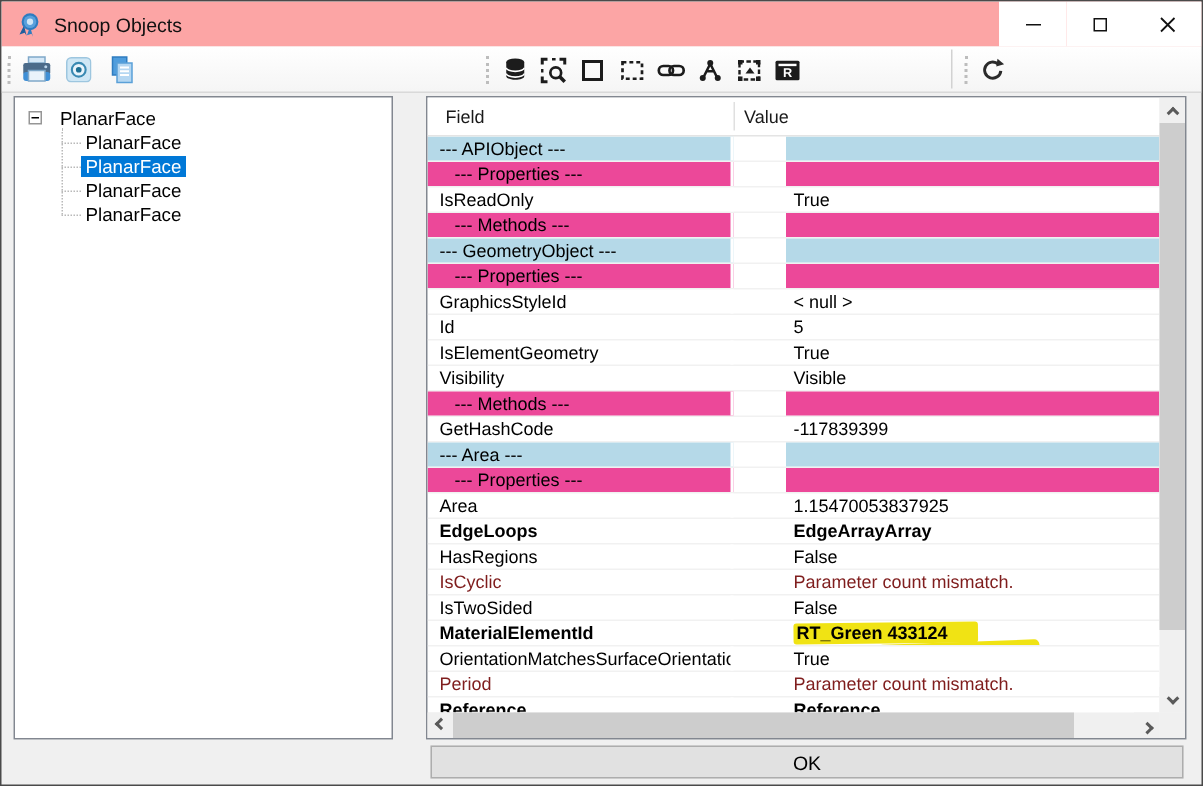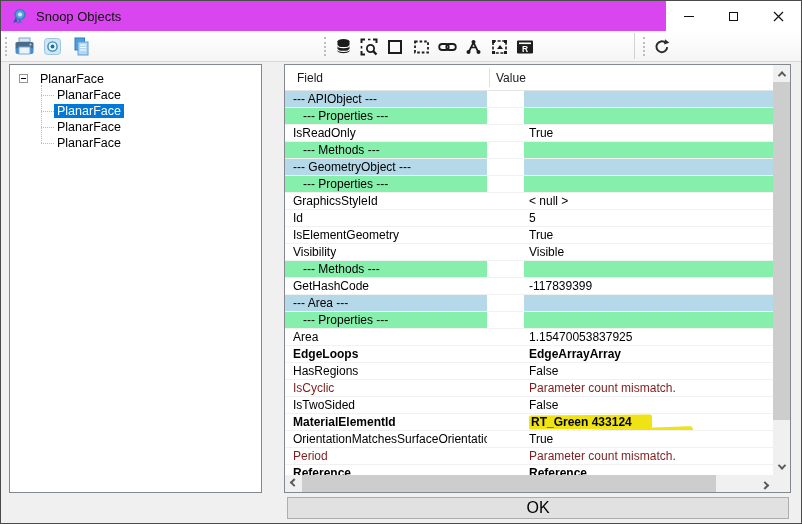--- a/index.html
+++ b/index.html
@@ -1,21 +1,21 @@
 <!DOCTYPE html>
 <html><head>
 <meta charset="utf-8">
 <style>
   * { margin:0; padding:0; box-sizing:border-box; }
   body { background:#cfcfcf; font-family:"Liberation Sans", sans-serif; }
   .window { position:relative; width:802px; height:524px; background:#f0f0f0;
             border:1px solid #4a4a4a; overflow:hidden; font-size:12px; color:#000; }
 
   
-  .titlebar { position:absolute; top:0; left:0; right:0; height:30px; background:#d946ef;
+  .titlebar { position:absolute; top:0; left:0; right:0; height:30px; background:#fca5a5;
               display:flex; align-items:center; padding-left:10px; }
   .app-icon { width:17px; height:17px; margin-right:8px; flex:0 0 auto; }
   .title-text { font-size:13px; color:#111; }
   .caption-buttons { position:absolute; right:0; top:0; height:30px; display:flex; }
   .cap-btn { width:45px; height:30px; display:flex; align-items:center; justify-content:center; background:#fff; border:none; cursor:default; }
   .glyph-min { width:10px; height:1px; background:#111; display:block; }
   .glyph-max { width:9px; height:9px; border:1px solid #111; display:block; }
 
   
   .toolbar { position:absolute; top:30px; left:0; right:0; height:31px;
@@ -47,21 +47,21 @@
                  border-bottom:1px solid #e4e4e4; display:flex; align-items:center; color:#1a1a1a; }
   .grid-header .h-f { width:204px; padding-left:12px; }
   .grid-header .h-v { padding-left:7px; }
   .grid-header .h-div { position:absolute; left:204px; top:3px; bottom:3px; width:1px; background:#e0e0e0; }
   .grid-rows { position:absolute; top:26px; left:0; right:17px; bottom:17px; overflow:hidden; }
   .grid-row { display:flex; height:17px; line-height:16px; border-bottom:1px solid #f1f1f1;gap:35px; }
   .grid-row .cell { overflow:hidden; white-space:nowrap; }
   .grid-row .f { width:204px; padding-left:8px; border-right:2px solid #fff; }
   .grid-row .v { flex:1; padding-left:5px; }
   .t-class .cell { background:#b5d9e8; }
-  .t-sub .cell { background:#86efac; }
+  .t-sub .cell { background:#ec4899; }
   .t-sub .f { padding-left:18px; }
   .t-bold { font-weight:bold; }
   .t-error { color:#7f1d1d; }
   .hl { position:relative; z-index:0; padding:0 20px 0 2px; }
   .hl::before { content:""; position:absolute; inset:0; z-index:-1; background:#f0e314; transform:rotate(-0.6deg); border-radius:2px; }
   .hl::after  { content:""; position:absolute; z-index:-1; left:56px; bottom:-6px; width:108px; height:7px;
                 background:#f0e314; border-radius:4px; transform:rotate(-2deg); }
 
   
   .vscroll { position:absolute; top:0; right:0; bottom:17px; width:17px; background:#f0f0f0; }
@@ -71,21 +71,21 @@
   .sb-btn { position:absolute; width:17px; height:17px; display:flex; align-items:center; justify-content:center; background:#f0f0f0; border:none; }
   .corner { position:absolute; right:0; bottom:0; width:17px; height:17px; background:#f0f0f0; }
   .chev { display:block; width:6px; height:6px; border-left:2px solid #5a5a5a; border-top:2px solid #5a5a5a; }
   .chev.up    { transform:rotate(45deg) translate(1px,1px); }
   .chev.down  { transform:rotate(225deg) translate(1px,1px); }
   .chev.left  { transform:rotate(-45deg) translate(1px,-1px); }
   .chev.right { transform:rotate(135deg) translate(1px,-1px); }
 
   
   .ok-button { position:absolute; left:286px; top:496px; width:502px; height:22px;
-               background:#e1e1e1; border:1px solid #adadad; font-size:16px;
+               background:#e1e1e1; border:1px solid #adadad; font-size:13px;
                font-family:"Liberation Sans", sans-serif; text-align:center; }
 </style>
 </head>
 <body>
 
 <div class="window">
 
   <div class="titlebar">
     <svg class="app-icon" viewBox="0 0 17 17">
       <polygon points="5,9 2,15 5.5,13.8 6.8,16" fill="#1f5f9e"></polygon>

